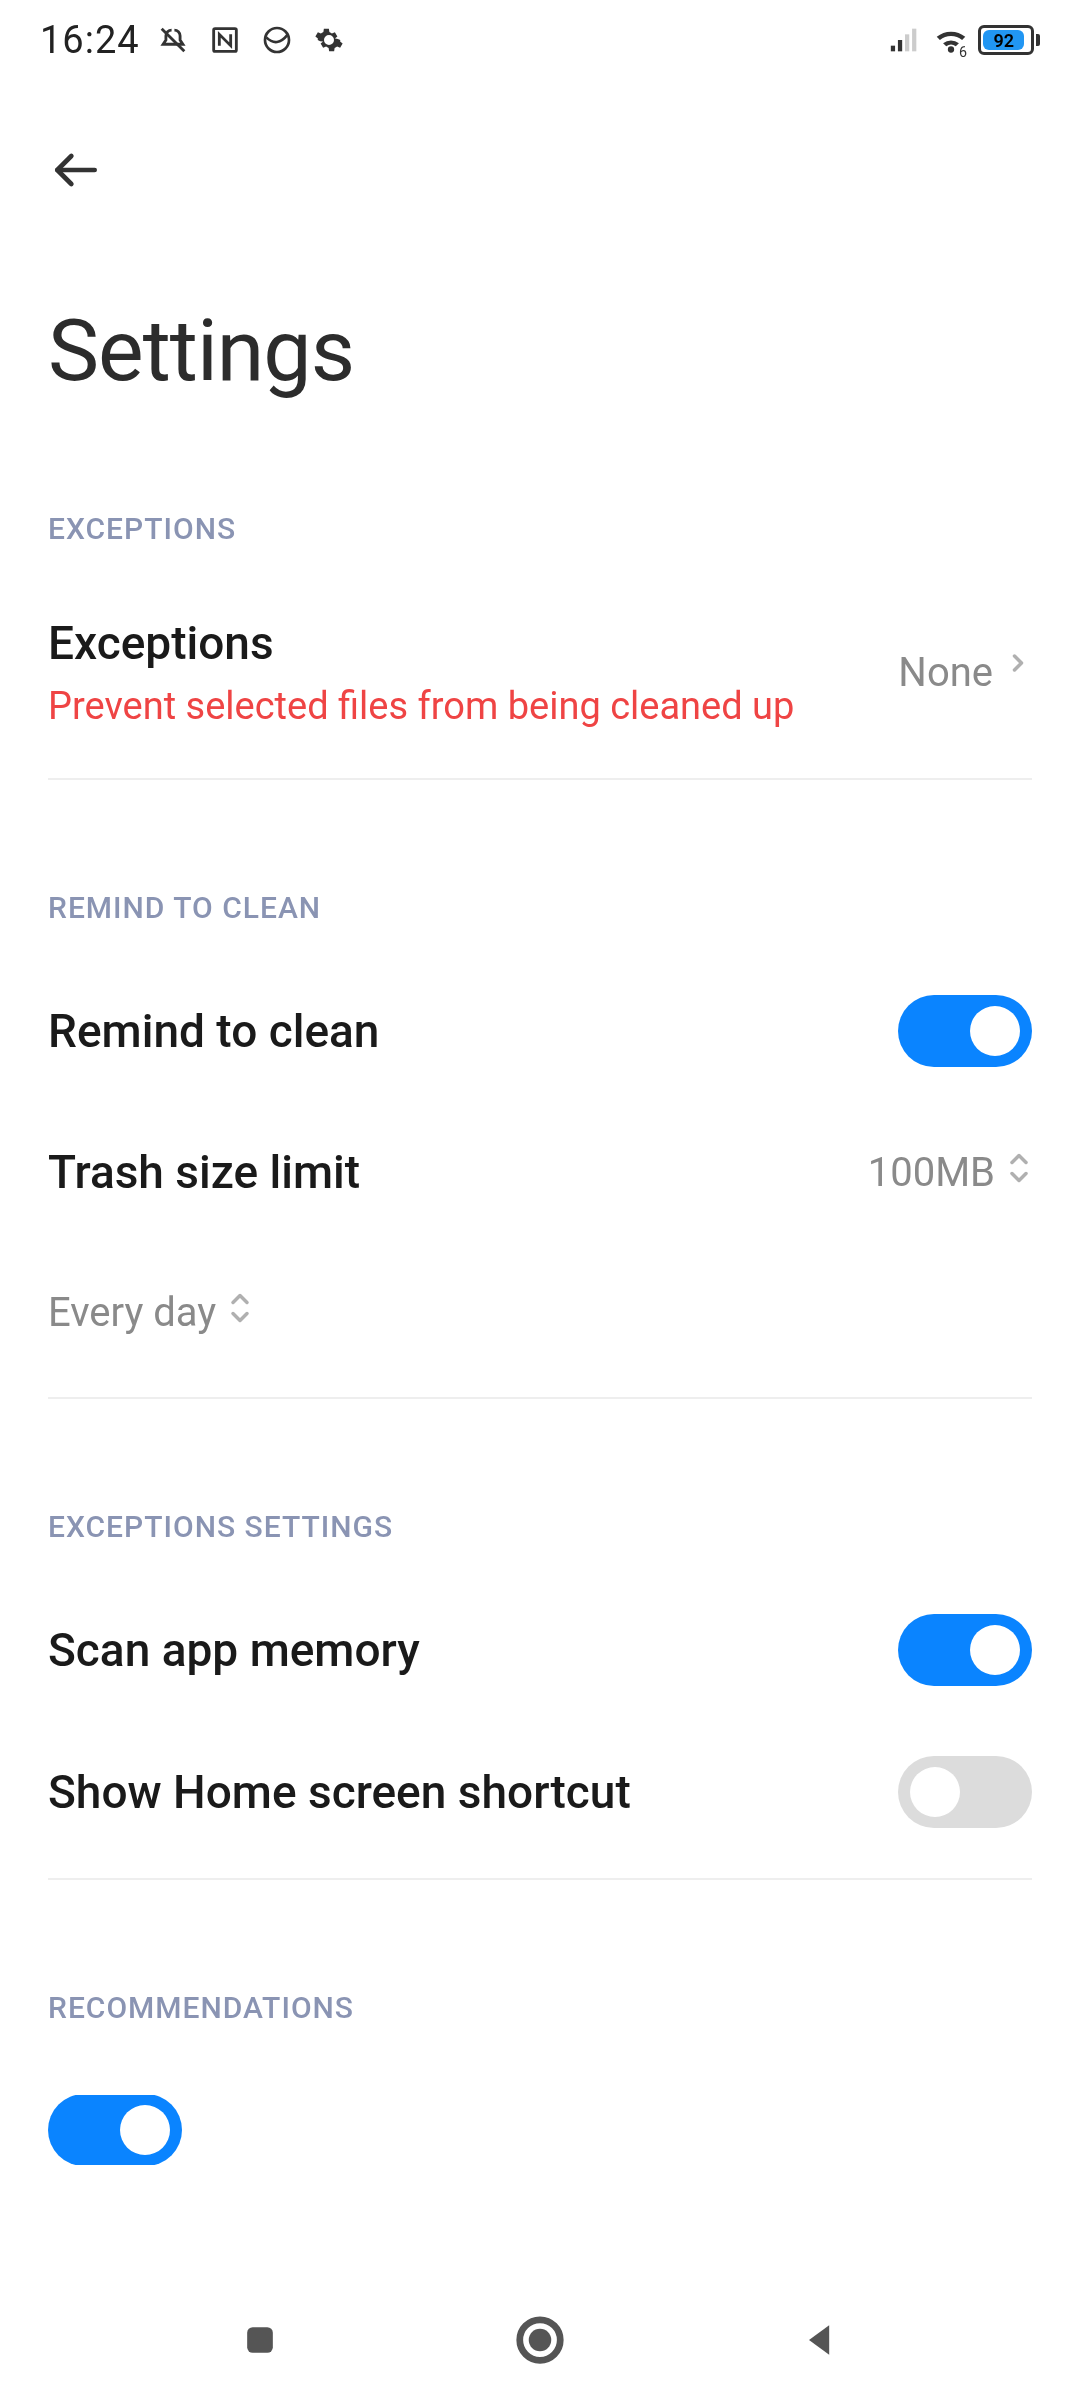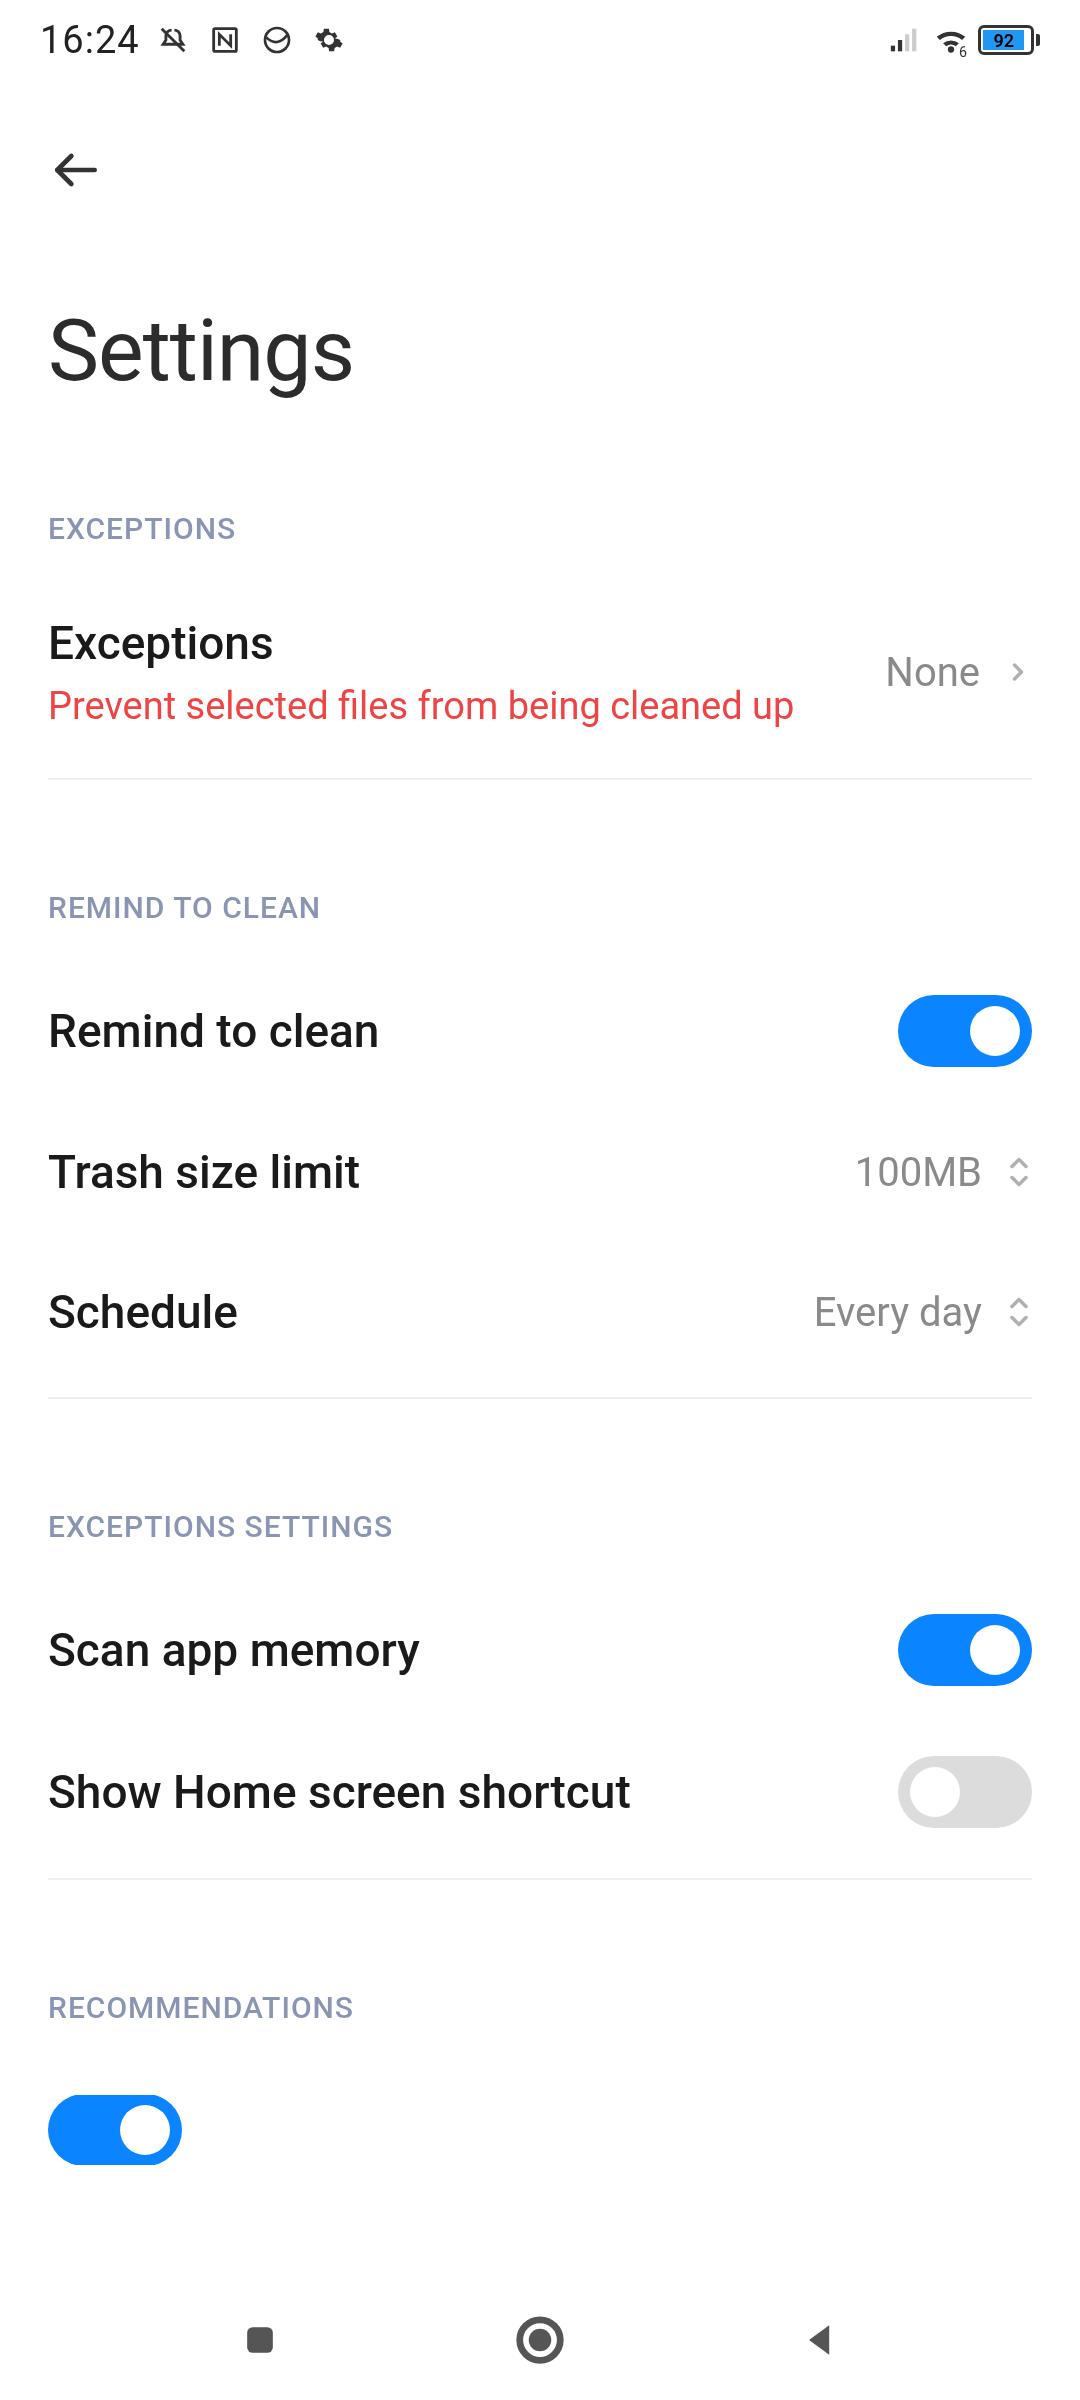--- a/index.html
+++ b/index.html
@@ -58,21 +58,21 @@
       border-radius: 6px;
       position: relative;
       display: flex;
       align-items: center;
       padding: 2px;
     }
     .battery-fill {
       background: #2196F3;
       height: 100%;
       width: 90%;
-      border-radius: 0;
+      border-radius: 6px;
       display: flex;
       align-items: center;
       justify-content: center;
     }
     .battery-text {
       font-size: 18px;
       color: #000;
       font-weight: 600;
     }
     .battery-tip {
@@ -137,22 +137,21 @@
       color: #1a1a1a;
     }
     .row-subtitle {
       font-size: 38px;
       font-weight: 400;
       color: #ef4444;
       margin-top: 6px;
     }
     .row-right {
       display: flex;
-      align-items: center;
-      gap: 24px;
+      gap: 11px;
     }
     .row-value {
       font-size: 40px;
       color: #8a8a8a;
     }
     .chevron-right {
       width: 28px;
       height: 28px;
     }
     .updown {
@@ -325,23 +324,20 @@
             <svg viewBox="0 0 12 8" width="22" height="14" fill="none" stroke="#b0b0b0" stroke-width="2" stroke-linecap="round" stroke-linejoin="round">
                 <path d="M2 6l4-4 4 4"></path>
               </svg>
             <svg viewBox="0 0 12 8" width="22" height="14" fill="none" stroke="#b0b0b0" stroke-width="2" stroke-linecap="round" stroke-linejoin="round">
                 <path d="M2 2l4 4 4-4"></path>
               </svg>
           </span>
         </div>
       </div>
       <div class="row">
-        <div class="row-left">
-          <div class="row-title">Schedule</div>
-        </div>
         <div class="row-right">
           <span class="row-value">Every day</span>
           <span class="updown">
             <svg viewBox="0 0 12 8" width="22" height="14" fill="none" stroke="#b0b0b0" stroke-width="2" stroke-linecap="round" stroke-linejoin="round">
                 <path d="M2 6l4-4 4 4"></path>
               </svg>
             <svg viewBox="0 0 12 8" width="22" height="14" fill="none" stroke="#b0b0b0" stroke-width="2" stroke-linecap="round" stroke-linejoin="round">
                 <path d="M2 2l4 4 4-4"></path>
               </svg>
           </span>

